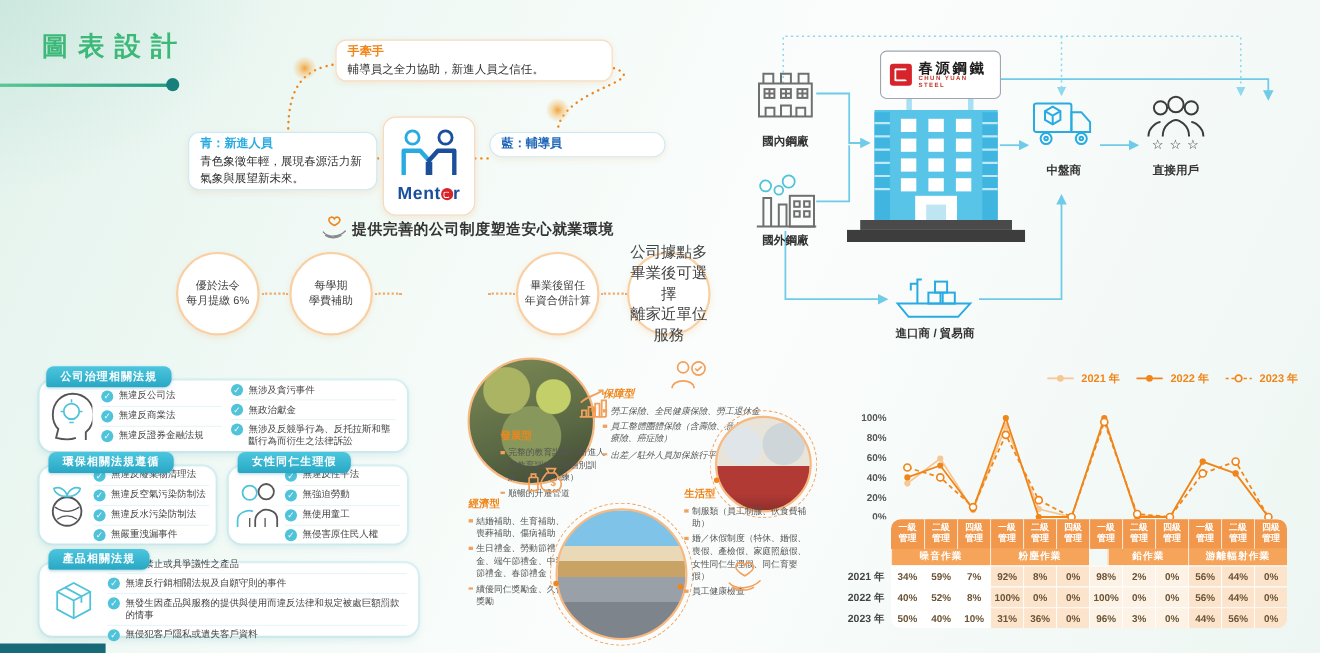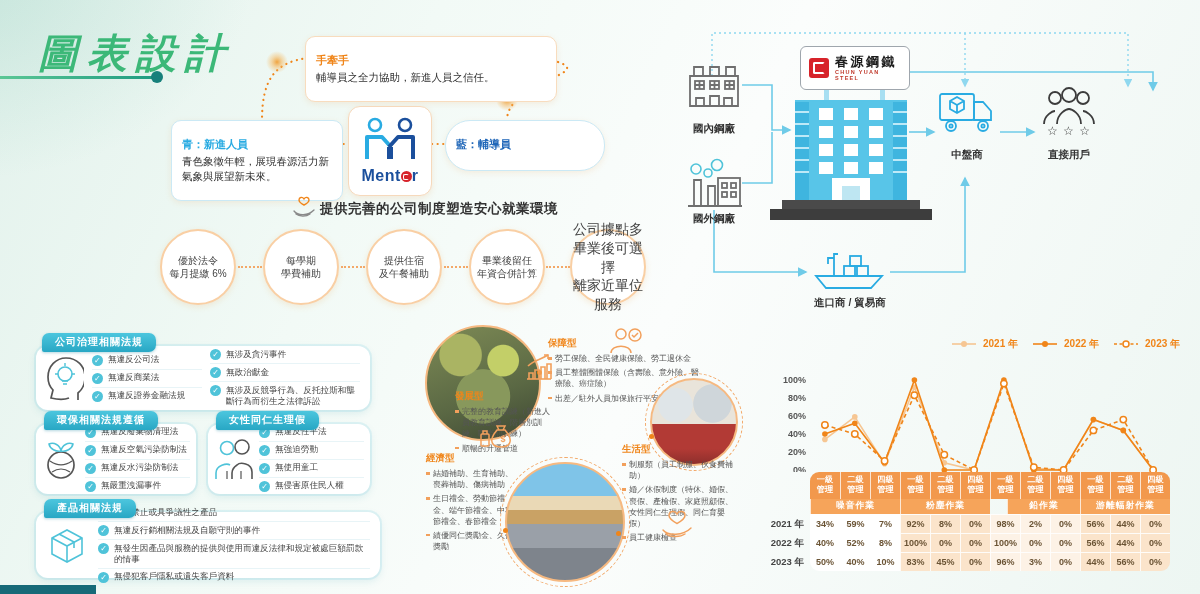--- a/index.html
+++ b/index.html
@@ -3,30 +3,30 @@
 <meta charset="utf-8">
 <style>
   * { margin:0; padding:0; box-sizing:border-box; }
   body { font-family:"Liberation Sans","DejaVu Sans",sans-serif; background:#fff; }
   .canvas { position:relative; width:1200px; height:594px; overflow:hidden;
     background:linear-gradient(115deg,#E3F2EC 0%,#F2FAF6 30%,#FBFDFC 55%,#EDF6F2 100%); }
   .canvas::before { content:""; position:absolute; inset:0;
     background:radial-gradient(420px 300px at -40px -30px, rgba(120,195,175,.28), transparent 70%); pointer-events:none; }
 
   
-  .page-title { position:absolute; left:38px; top:26px; font-size:40px; font-weight:bold;
-    color:#3CB878; letter-spacing:9px;font-style:italic; }
+  .page-title { position:absolute; left:38px; top:26px; font-size:24px; font-weight:bold;
+    color:#3CB878; letter-spacing:9px; }
   .title-line { position:absolute; left:0; top:76px; width:153px; height:3px;
     background:linear-gradient(90deg,#5BC795,#1F9C82); }
   .title-dot { position:absolute; left:151px; top:71px; width:12px; height:12px; border-radius:50%; background:#17807B; }
   .corner-bar { position:absolute; left:0; top:585px; width:96px; height:9px; background:#176A78; }
 
   
   .callout { position:absolute; background:#fff; border:1px solid #F8DCBE; border-radius:10px;
-    padding:16px 10px; box-shadow:0 2px 6px rgba(235,150,70,.14); }
+    padding:2px 10px; box-shadow:0 2px 6px rgba(235,150,70,.14); }
   .callout .t { font-weight:bold; font-size:11px; margin-bottom:2px; }
   .callout .b { font-size:10.5px; color:#333; line-height:1.45; }
   .mentor-card { position:absolute; left:348px; top:106px; width:84px; height:90px; background:#fff;
     border:1px solid #F6D9BC; border-radius:12px; box-shadow:0 2px 6px rgba(235,150,70,.16); text-align:center; }
   .mentor-word { margin-top:2px; font-size:16px; font-weight:bold; color:#1B4F9C; letter-spacing:.5px; }
   .mento-o { display:inline-block; width:11px; height:11px; border-radius:50%; background:#D7232A; position:relative; top:1px; }
   .mento-o::after { content:""; position:absolute; inset:2.5px; border:1.5px solid #fff; border-right-color:transparent; border-radius:2px; }
 
   
   .welfare-heading { position:absolute; left:320px; top:200px; font-size:13.5px; font-weight:bold; color:#333; letter-spacing:.5px; }
@@ -138,22 +138,20 @@
   <svg class="wicon" width="24" height="22">
     <path d="M12,3 c1.5,-2.5 5,-2 5,1 c0,2.5 -3,4 -5,5 c-2,-1 -5,-2.5 -5,-5 c0,-3 3.5,-3.5 5,-1 Z" fill="none" stroke="#F08519" stroke-width="1.4"></path>
     <path d="M2,15 c4,5 14,5 20,-1 M4,18 c3,2.5 10,3 14,0" fill="none" stroke="#8A8A8A" stroke-width="1.3" stroke-linecap="round"></path>
   </svg>
   <div class="welfare-heading">提供完善的公司制度塑造安心就業環境</div>
 
   <div class="wcircle" style="left:160px;">優於法令
 每月提繳 6%</div>
   <div class="wcircle" style="left:263px;">每學期
 學費補助</div>
-  <div class="wcircle" style="left:366px;">提供住宿
-及午餐補助</div>
   <div class="wcircle" style="left:469px;">畢業後留任
 年資合併計算</div>
   <div class="wcircle wc5" style="left:570px;">公司據點多
 畢業後可選擇
 離家近單位
 服務</div>
   <div class="wdots" style="left:238px;"></div>
   <div class="wdots" style="left:341px;"></div>
   <div class="wdots" style="left:444px;"></div>
   <div class="wdots" style="left:546px;"></div>
@@ -435,21 +433,21 @@
   </div>
 
   <svg style="position:absolute;left:608px;top:326px;" width="34" height="28">
     <g stroke="#F2A05C" stroke-width="1.5" fill="none">
       <circle cx="13" cy="8" r="5"></circle>
       <path d="M3,27 c0,-9 20,-9 20,0"></path>
       <circle cx="27" cy="9" r="6"></circle>
       <path d="M24,9 l2,2 4,-4"></path>
     </g>
   </svg>
-  <div class="ben" style="left:548px;top:337px;width:152px;">
+  <div class="ben" style="left:548px;top:352px;width:152px;font-style:italic;">
     <div class="ben-head">保障型</div>
     <div class="ben-item">勞工保險、全民健康保險、勞工退休金</div>
     <div class="ben-item">員工整體團體保險（含壽險、意外險、醫療險、癌症險）</div>
     <div class="ben-item">出差／駐外人員加保旅行平安險</div>
   </div>
 
   <div class="photo ring" style="left:650px;top:378px;width:88px;height:88px;
        background:radial-gradient(circle at 28% 30%,#dfe5e8 0 20%,transparent 21%),radial-gradient(circle at 72% 28%,#cfd6da 0 22%,transparent 23%),linear-gradient(180deg,#e9e4da 0 52%,#b23a35 52% 82%,#8e2f2c 100%);">
     <span class="pdot" style="left:-3px;bottom:30%;"></span>
   </div>
@@ -610,22 +608,22 @@
       <div class="td" style="background: rgb(253, 242, 230);">100%</div>
       <div class="td" style="background: rgb(253, 242, 230);">0%</div>
       <div class="td" style="background: rgb(253, 242, 230);">0%</div>
       <div class="td" style="background: rgb(251, 228, 203);">56%</div>
       <div class="td" style="background: rgb(251, 228, 203);">44%</div>
       <div class="td" style="background: rgb(251, 228, 203);">0%</div>
       <div class="ty">2023 年</div>
       <div class="td" style="background: rgb(255, 255, 255); border-left: none; border-bottom-left-radius: 9px;">50%</div>
       <div class="td" style="background: rgb(255, 255, 255);">40%</div>
       <div class="td" style="background: rgb(255, 255, 255);">10%</div>
-      <div class="td" style="background: rgb(251, 228, 203);">83%</div>
-      <div class="td" style="background: rgb(251, 228, 203);">45%</div>
+      <div class="td" style="background: rgb(251, 228, 203);">31%</div>
+      <div class="td" style="background: rgb(251, 228, 203);">36%</div>
       <div class="td" style="background: rgb(251, 228, 203);">0%</div>
       <div class="td" style="background: rgb(253, 242, 230);">96%</div>
       <div class="td" style="background: rgb(253, 242, 230);">3%</div>
       <div class="td" style="background: rgb(253, 242, 230);">0%</div>
       <div class="td" style="background: rgb(251, 228, 203);">44%</div>
       <div class="td" style="background: rgb(251, 228, 203);">56%</div>
       <div class="td" style="background: rgb(251, 228, 203); border-bottom-right-radius: 9px;">0%</div>
     </div>
 
 </div>

